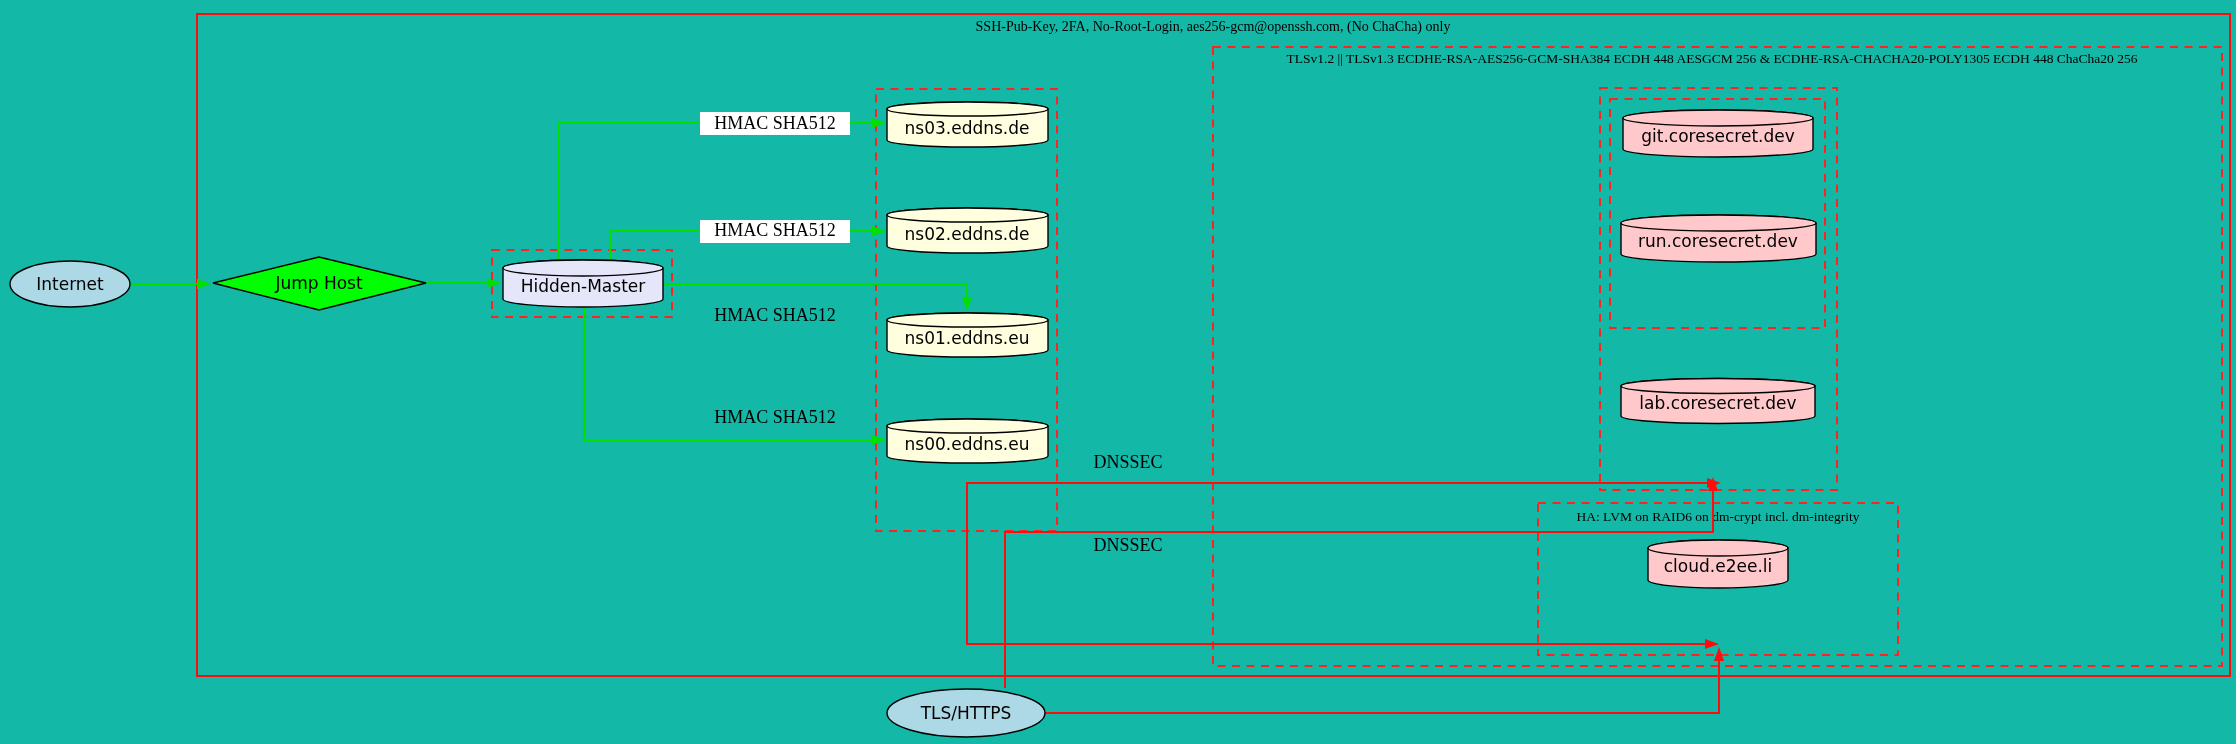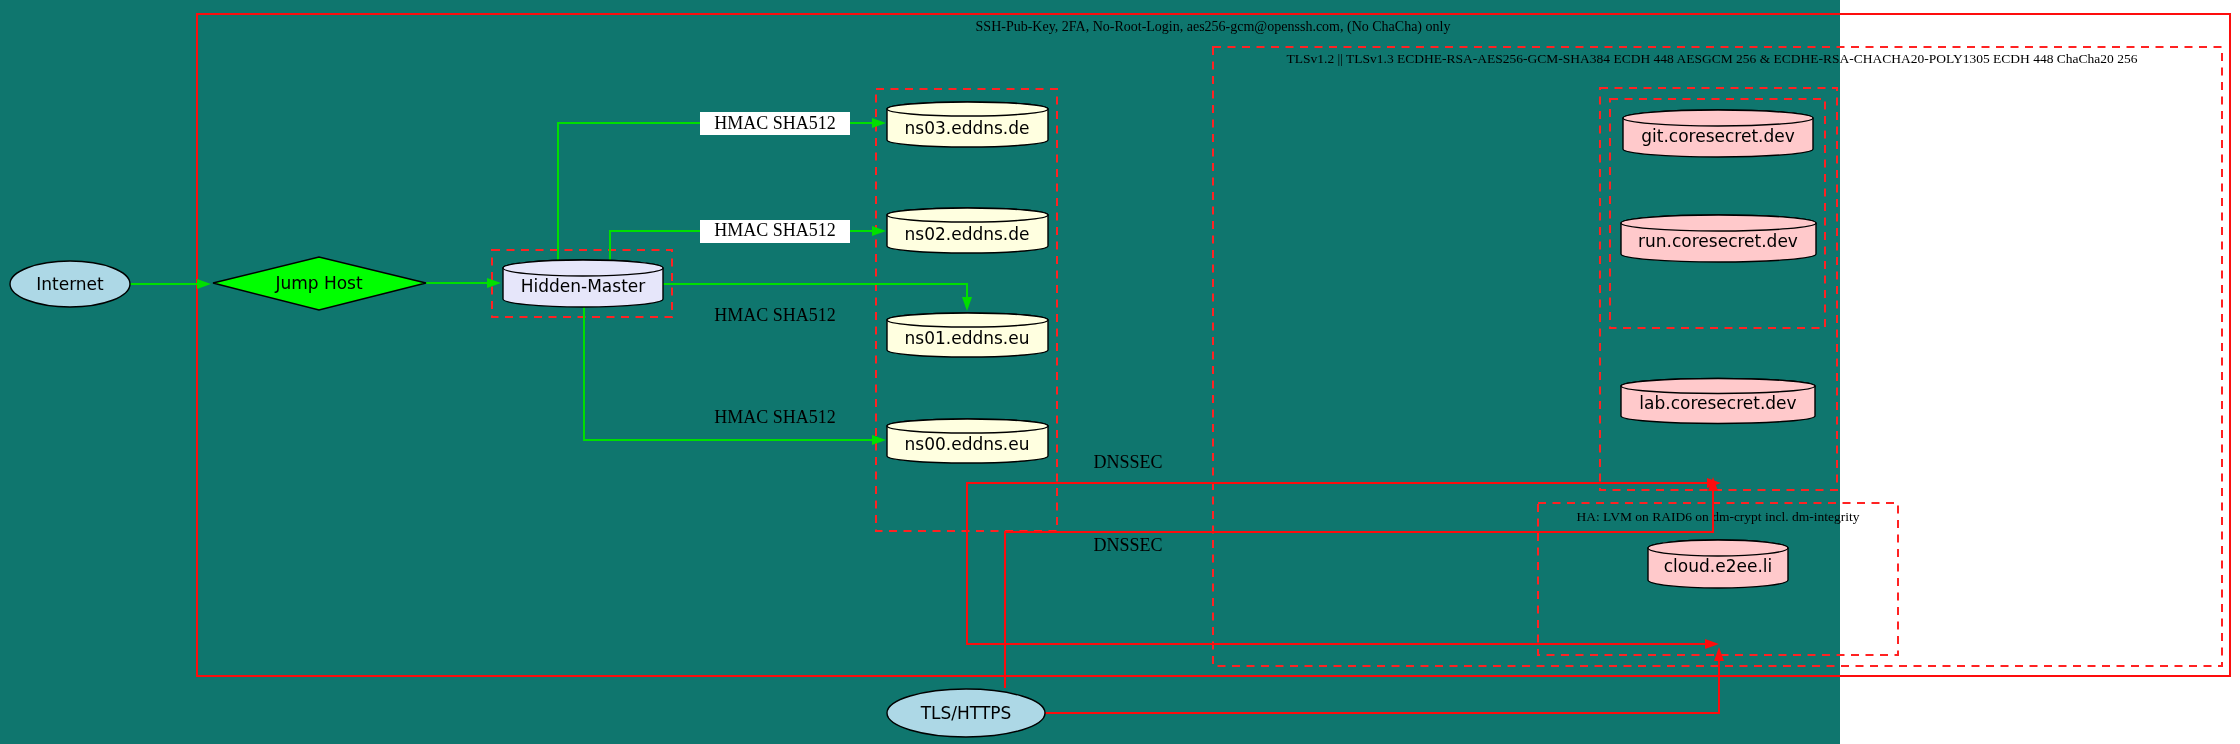--- a/index.html
+++ b/index.html
@@ -1,16 +1,16 @@
 <!DOCTYPE html>
 <html><head>
 <meta charset="utf-8">
 <style>
   html,body{margin:0;padding:0;background:#ffffff;}
-  .diagram-wrap{width:1840px;height:744px;position:relative;background:#0f766e;}
+  .diagram-wrap{width:2236px;height:744px;position:relative;background:#14b8a6;}
   svg{display:block;}
   text{fill:#000000;}
   .node-label{font-family:"DejaVu Sans","Liberation Sans",sans-serif;font-size:17px;}
   .edge-label{font-family:"Liberation Serif","DejaVu Serif",serif;font-size:18px;}
   .cluster-label{font-family:"Liberation Serif","DejaVu Serif",serif;font-size:14px;}
   .cluster-label-sm{font-family:"Liberation Serif","DejaVu Serif",serif;font-size:13.5px;}
   .dashed{fill:none;stroke:#ff2222;stroke-width:2;stroke-dasharray:8 6.5;}
   .solidbox{fill:none;stroke:#fd0d0d;stroke-width:2;}
   .gedge{fill:none;stroke:#00df00;stroke-width:2;}
   .garrow{fill:#00df00;stroke:none;}

